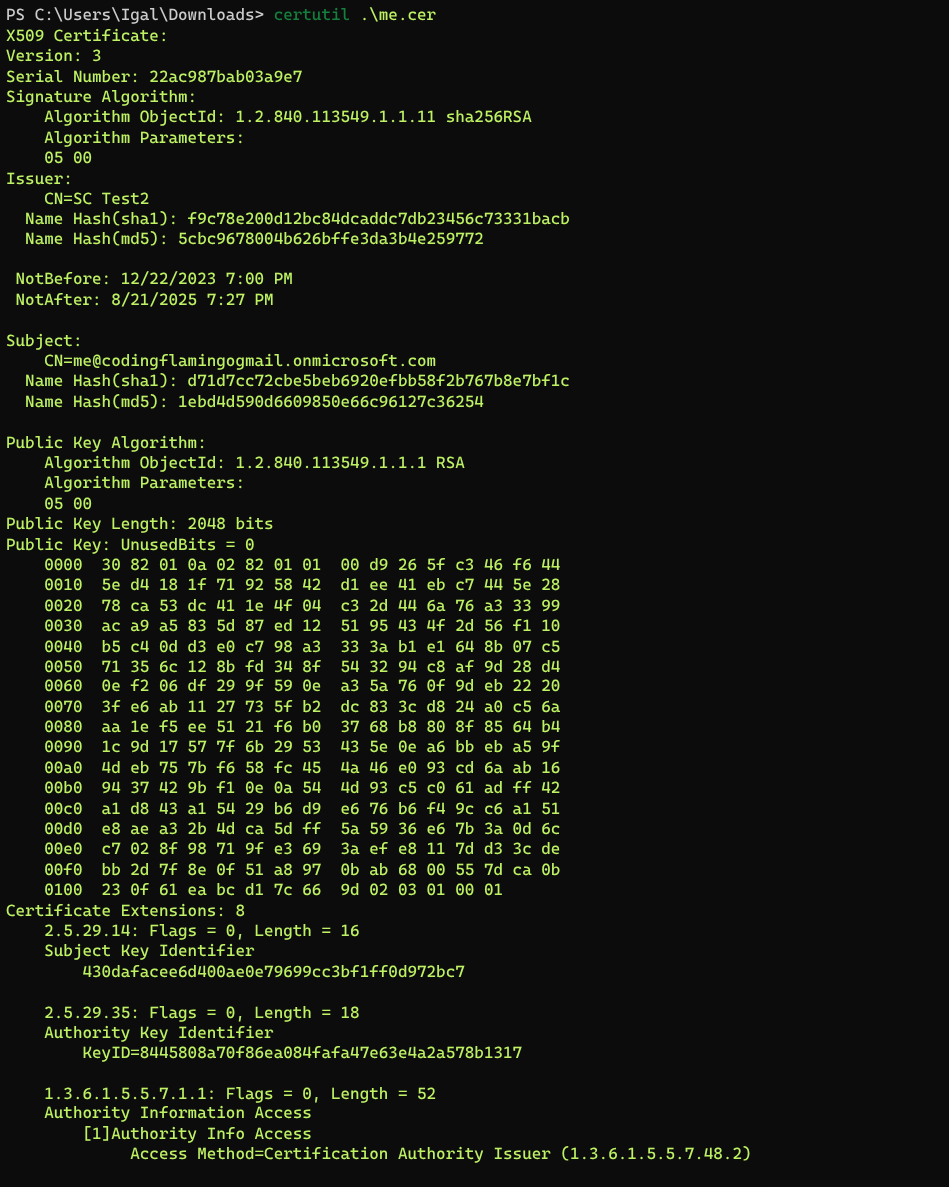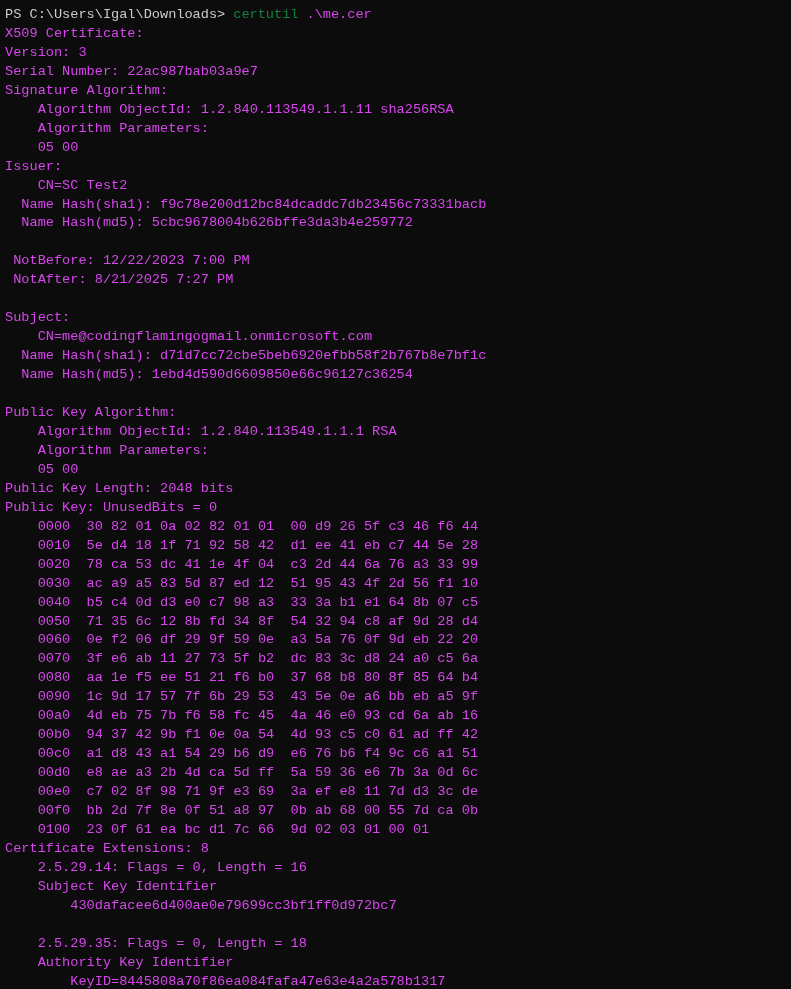--- a/index.html
+++ b/index.html
@@ -1,30 +1,30 @@
 <!DOCTYPE html>
 <html><head>
   <meta charset="utf-8">
   <style>
-    * { margin: 0; padding: 0; box-sizing: border-box; font-family: Liberation Mono, monospace; }
+    * { margin: 0; padding: 0; box-sizing: border-box; }
     body {
       background: #0c0c0c;
       color: #cccccc;
       font-family: "Consolas", "Cascadia Mono", "Courier New", monospace;
       font-size: 13.6px;
       line-height: 16.95px;
       padding: 5px;
       white-space: pre;
       width: 791px;
       height: 989px;
       overflow: hidden;
     }
     .prompt { color: #cccccc; }
     .cmd { color: #15803d; }
-    .out { color: #d946ef; }
+    .out { color: #bef264; }
   </style>
 </head>
 <body><span class="prompt">PS C:\Users\Igal\Downloads&gt;</span> <span class="cmd">certutil</span> <span class="out">.\me.cer</span>
 <span class="out" id="output">X509 Certificate:
 Version: 3
 Serial Number: 22ac987bab03a9e7
 Signature Algorithm:
     Algorithm ObjectId: 1.2.840.113549.1.1.11 sha256RSA
     Algorithm Parameters:
     05 00

